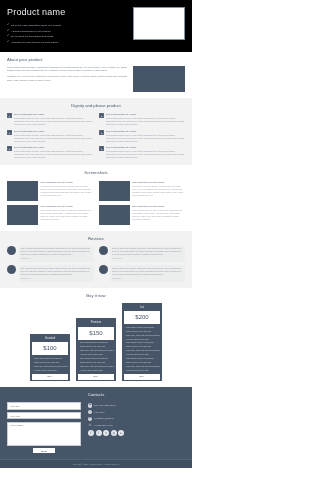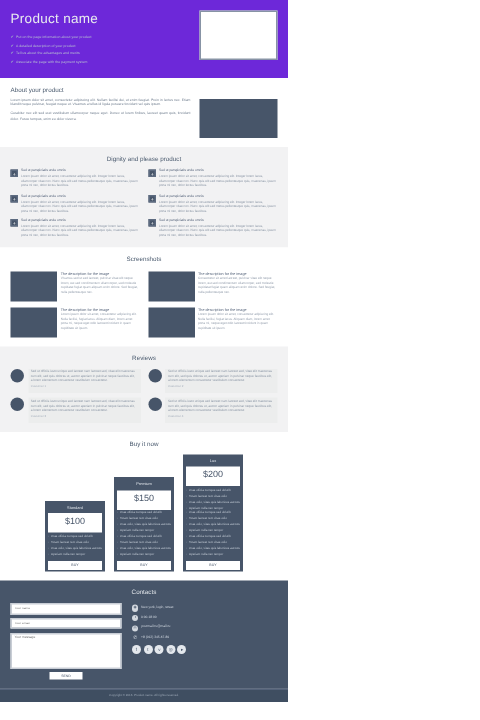--- a/index.html
+++ b/index.html
@@ -8,21 +8,21 @@
     font-family: "Liberation Sans", sans-serif;
     background: #ffffff;
     color: #3a4a5e;
     font-size: 2px;
     line-height: 1.45;
     overflow: hidden;
   }
   .page { width: 192px; height: 480px; position: relative; }
 
   
-  .hero { background: #6d28d9; padding: 6px 7px 8px 7px; height: 52px; display: flex; }
+  .hero { background: #000000; padding: 6px 7px 8px 7px; height: 52px; display: flex; }
   .hero-left { width: 58%; }
   .hero-title { color: #e8ebef; font-size: 9px; font-weight: normal; letter-spacing: .2px; margin-bottom: 5px; }
   .hero-list { list-style: none; }
   .hero-li { display: flex; align-items: flex-start; gap: 1.5px; margin-bottom: 2.2px; }
   .check { color: #9fb0c4; font-size: 2.6px; line-height: 1; flex: 0 0 auto; padding-top: .3px; }
   .hero-li span.txt { color: #b9c4d1; font-size: 2.3px; letter-spacing: .05px; }
   .hero-right { flex: 1; display: flex; align-items: flex-start; justify-content: flex-end; padding-top: 1px; }
   .hero-img { width: 52px; height: 33px; background: #ffffff; border: .7px solid #8793a5; }
 
   

